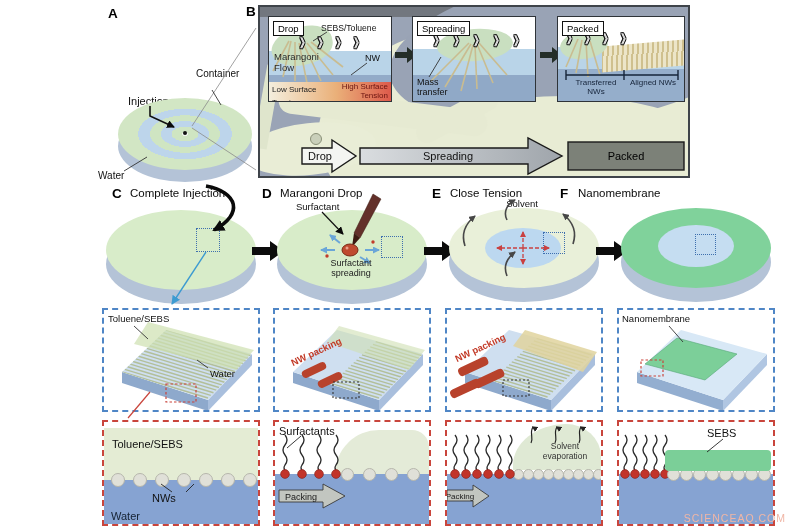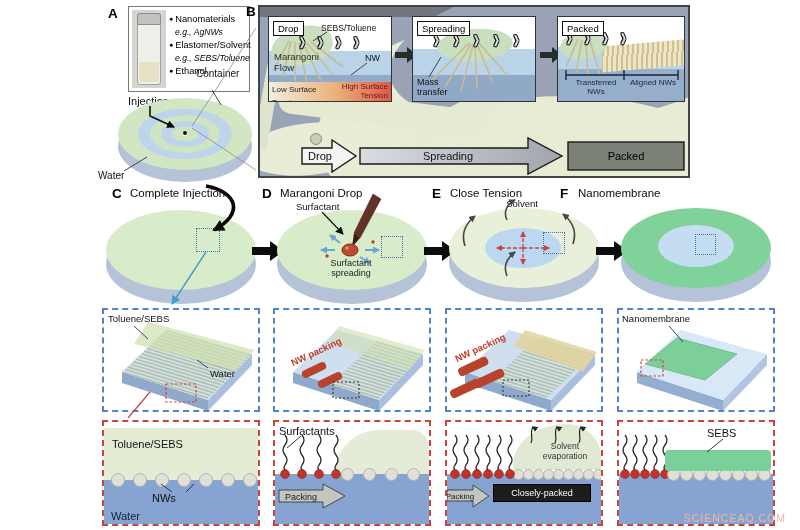--- a/index.html
+++ b/index.html
@@ -42,33 +42,20 @@
   g.stripes line{stroke:#b3bf9a;stroke-width:1.4}
   .wm{position:absolute;right:14px;bottom:6px;font-size:10.5px;letter-spacing:1px;color:#f0b6a6}
 </style>
 </head>
 <body>
 
 <div id="root">
 
   <div class="plet" style="left:108px;top:6px">A</div>
 
-  <div class="legend-box">
-    <div style="position:absolute;left:3px;top:3px;width:34px;height:78px;background:#d4d4d0">
-      <div style="position:absolute;left:5px;top:3px;width:24px;height:72px;background:#eeeeea;border:1px solid #a6a6a0;border-radius:3px;box-sizing:border-box">
-        <div style="position:absolute;left:-1px;top:-1px;width:24px;height:12px;background:#c2c2be;border:1px solid #8e8e88;border-radius:3px 3px 0 0;box-sizing:border-box"></div>
-        <div style="position:absolute;left:1px;bottom:2px;width:20px;height:20px;background:#e6e2c6;border-radius:0 0 2px 2px"></div>
-      </div>
-    </div>
-    <div class="leg b" style="top:7px">Nanomaterials</div>
-    <div class="leg eg it" style="top:20px">e.g., AgNWs</div>
-    <div class="leg b" style="top:33px">Elastomer/Solvent</div>
-    <div class="leg eg it" style="top:46px">e.g., SEBS/Toluene</div>
-    <div class="leg b" style="top:59px">Ethanol</div>
-  </div>
 
   <div class="lbl" style="left:128px;top:95px;font-size:11px">Injection</div>
   <div class="lbl" style="left:196px;top:68px;font-size:10px">Container</div>
   <div class="lbl" style="left:98px;top:170px;font-size:10px">Water</div>
 
   <div class="disk" style="left:118px;top:98px;width:134px;height:86px">
     <div class="dside" style="left:0;top:12px;width:134px;height:72px"></div>
     <div class="dtop" style="left:0;top:0;width:134px;height:72px;background:radial-gradient(closest-side,#f2f6ee 0 5%,#cfe5c2 5% 20%,#bdd5eb 20% 36%,#cfe5c2 36% 52%,#bdd5eb 52% 70%,#d2e6c4 70% 100%)"></div>
     <div style="position:absolute;left:65px;top:33px;width:4px;height:4px;background:#111;border-radius:50%"></div>
   </div>
@@ -528,21 +515,20 @@
         <path d="M8,20 c3,-5 -2,-10 2,-16"></path>
         <path d="M32,20 c3,-5 -2,-10 2,-16"></path>
         <path d="M56,20 c3,-5 -2,-10 2,-16"></path>
       </g>
     </svg>
     <div class="r3lbl" style="left:86px;top:20px;width:64px;font-size:8.5px;line-height:9.5px;text-align:center;color:#333">Solvent evaporation</div>
     <svg style="position:absolute;left:0;top:58px" width="50" height="32">
       <polygon points="0,10 26,10 26,5 42,16 26,27 26,21 0,21" fill="#c2c6c0" stroke="#3a3a3a" stroke-width="0.9"></polygon>
       <text x="13" y="19" text-anchor="middle" font-size="8" fill="#1a1a1a">Packing</text>
     </svg>
-    <div class="badge" style="left:46px;top:62px;width:96px;height:16px;line-height:16px">Closely-packed</div>
   </div>
 
   <div class="rbox" style="left:617px;top:420px">
     <div style="position:absolute;left:0;right:0;top:52px;bottom:0;background:#86a3d2"></div>
     <div class="surf-row" style="left:0;top:10px">
         <svg width="12" height="48" class="surf" style="left: 0px;">
           <path d="M6,3 q4,5 0,10 q-4,5 0,10 q4,5 0,10 q-2,3 0,5" fill="none" stroke="#2b2b2b" stroke-width="1.3"></path>
           <circle cx="6" cy="42" r="4.4" fill="#c2342a" stroke="#7e1d15" stroke-width="0.6"></circle>
         </svg>
         <svg width="12" height="48" class="surf" style="left: 10px;">

